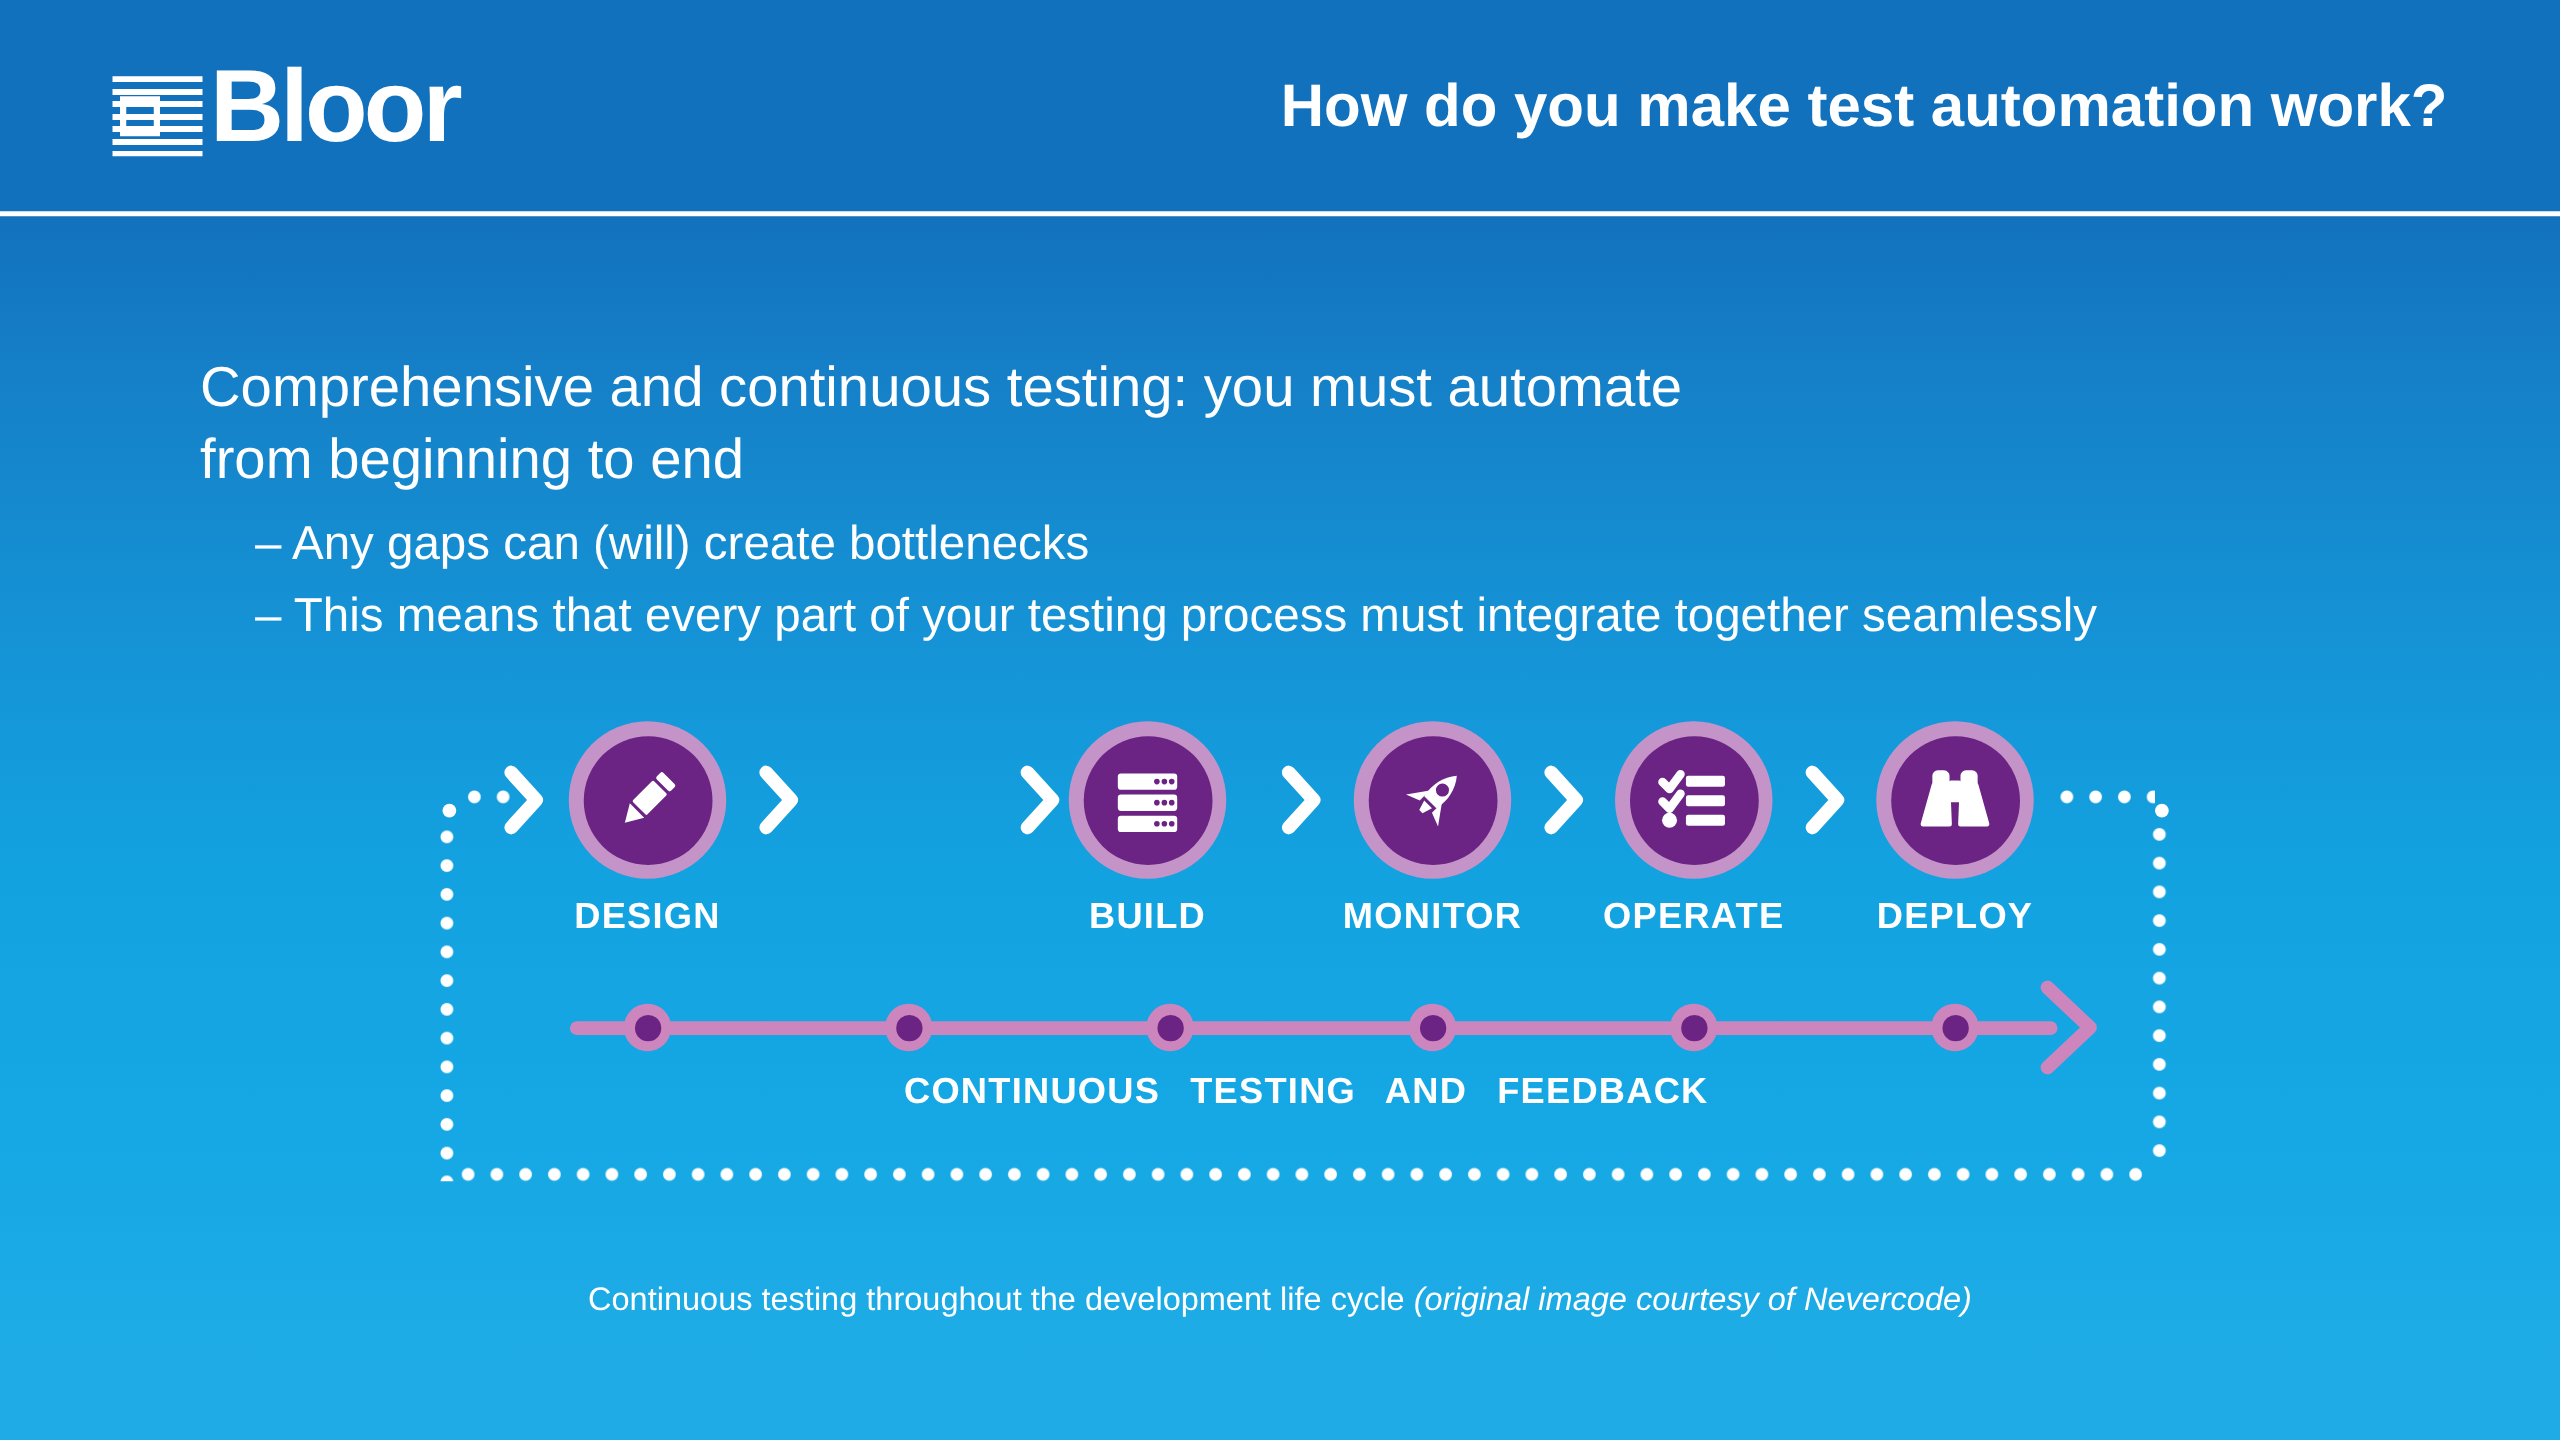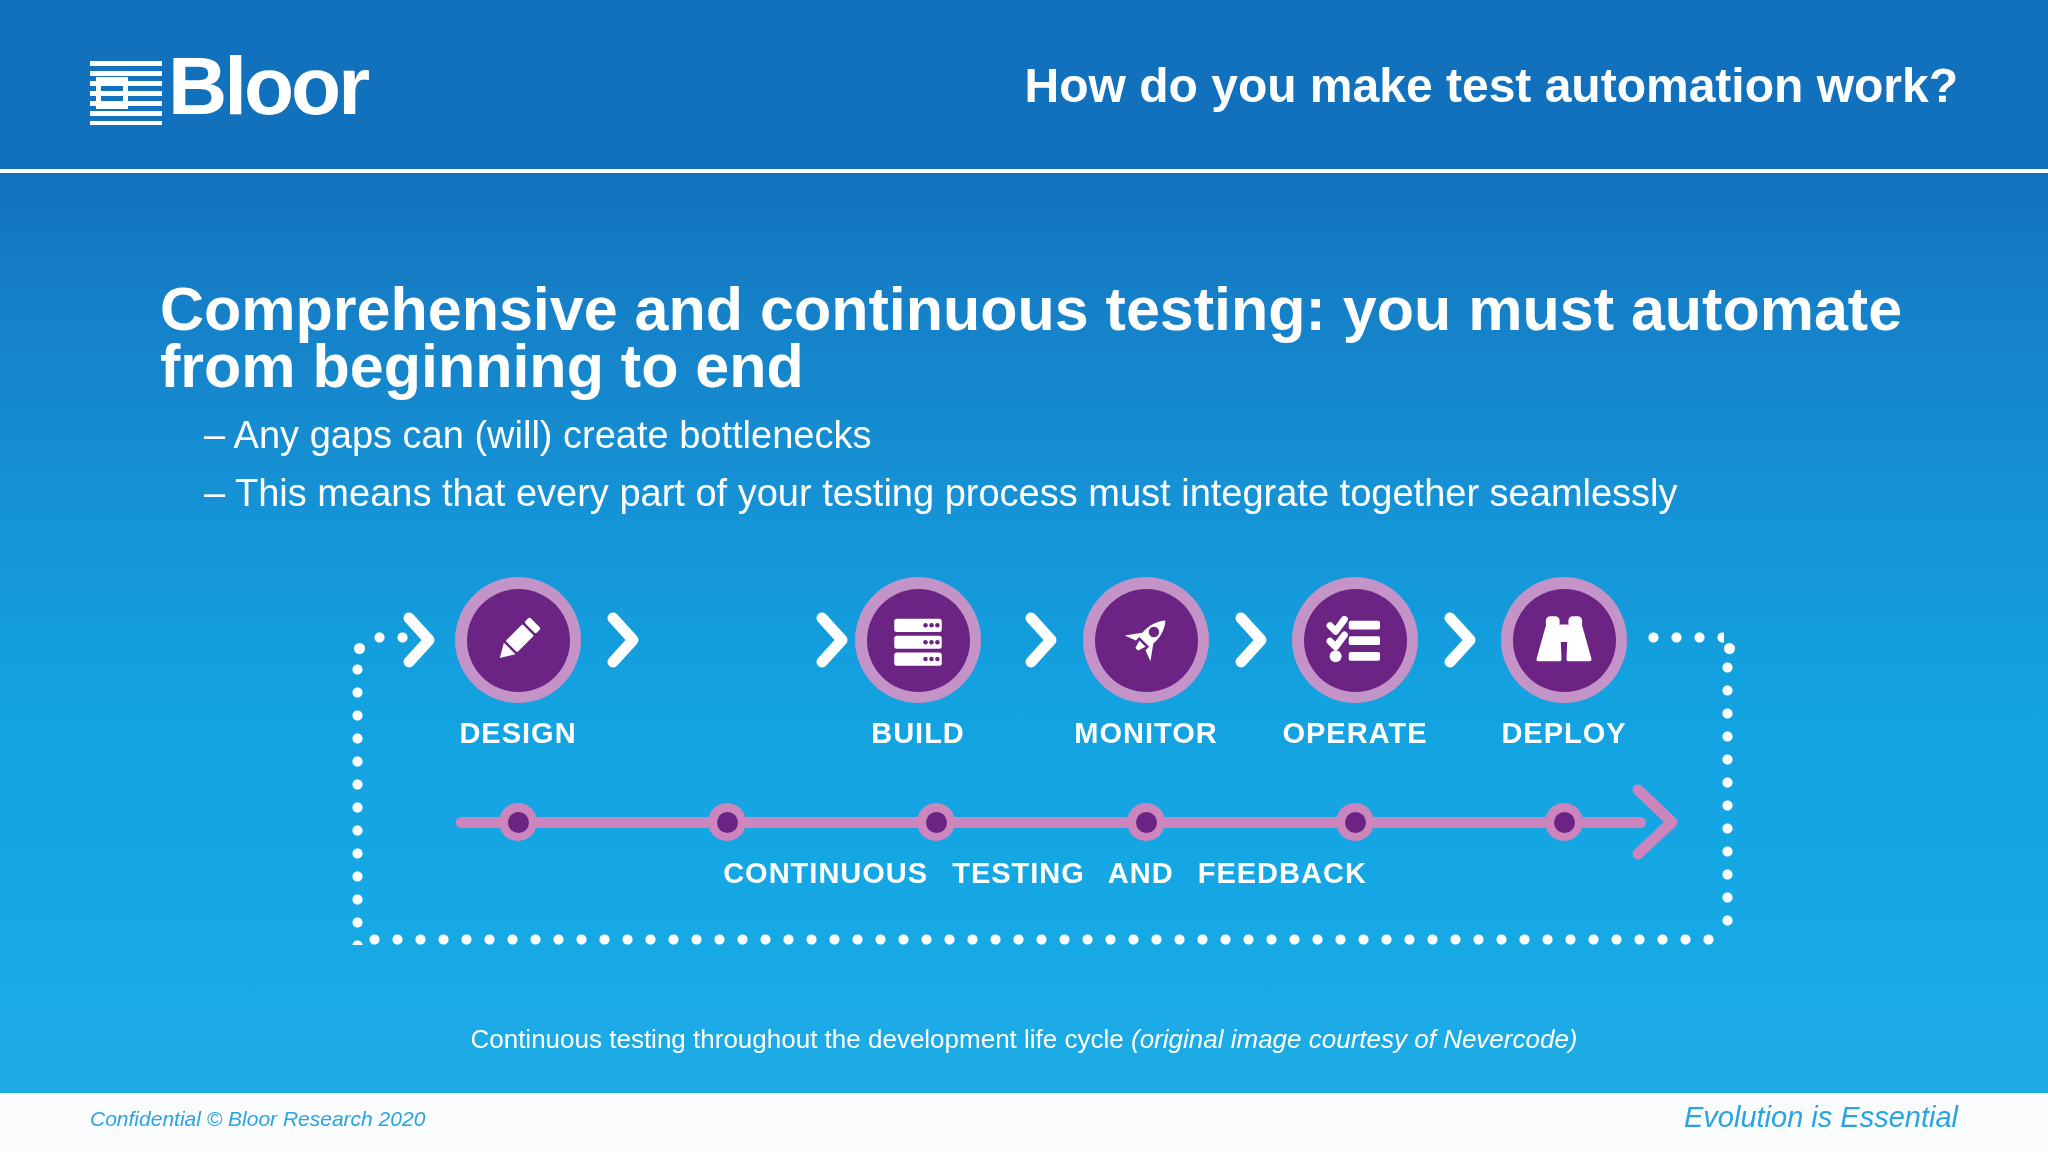--- a/index.html
+++ b/index.html
@@ -26,21 +26,21 @@
   .logo-mark .sq { position:absolute; left:6px; top:16px; width:32px; height:32px;
     border:5px solid #ffffff; background:transparent; }
   .logo-text { color:#ffffff; font-size:82px; font-weight:bold; letter-spacing:-3px;
     margin-left:6px; line-height:96px; }
 
   .slide-title { position:absolute; right:90px; top:0; height:170px; display:flex; align-items:center;
     color:#ffffff; font-size:48px; font-weight:bold;text-align:center; }
 
   
   .heading { position:absolute; left:160px; top:281px; color:#ffffff;
-    font-size:61px; font-weight:bold; line-height:57px; }
+    font-size:45px; font-weight:normal; line-height:57px; }
   .bullets { position:absolute; left:204px; top:406px; color:#ffffff;
     font-size:38px; font-weight:normal; line-height:58px; }
 
   
   .dotline { position:absolute; background-repeat:repeat-x;
     background-image:radial-gradient(circle 5.5px, #ffffff 0px, #ffffff 4.6px, rgba(255,255,255,0) 5.5px); }
   .dotline.h { height:11px; background-size:23px 11px; }
   .dotline.v { width:11px; background-repeat:repeat-y; background-size:11px 23px; }
   .corner-dot { position:absolute; width:11px; height:11px; border-radius:50%; background:#ffffff; }
 
@@ -257,18 +257,14 @@
     </div>
   <div class="t-arrow">
     <svg width="52" height="84" viewBox="0 0 52 84">
         <polyline points="8,10 42,42 8,74" fill="none" stroke="#CC86BD" stroke-width="11" stroke-linecap="round" stroke-linejoin="round"></polyline>
       </svg>
   </div>
   <div class="t-label">CONTINUOUS TESTING AND FEEDBACK</div>
 
   <div class="caption"><span>Continuous testing throughout the development life cycle</span><span class="credit"> (original image courtesy of Nevercode)</span></div>
 
-  <div class="footer">
-    <div class="footer-left">Confidential © Bloor Research 2020</div>
-    <div class="footer-right">Evolution is Essential</div>
-  </div>
 
 </div>
 
 </body></html>

